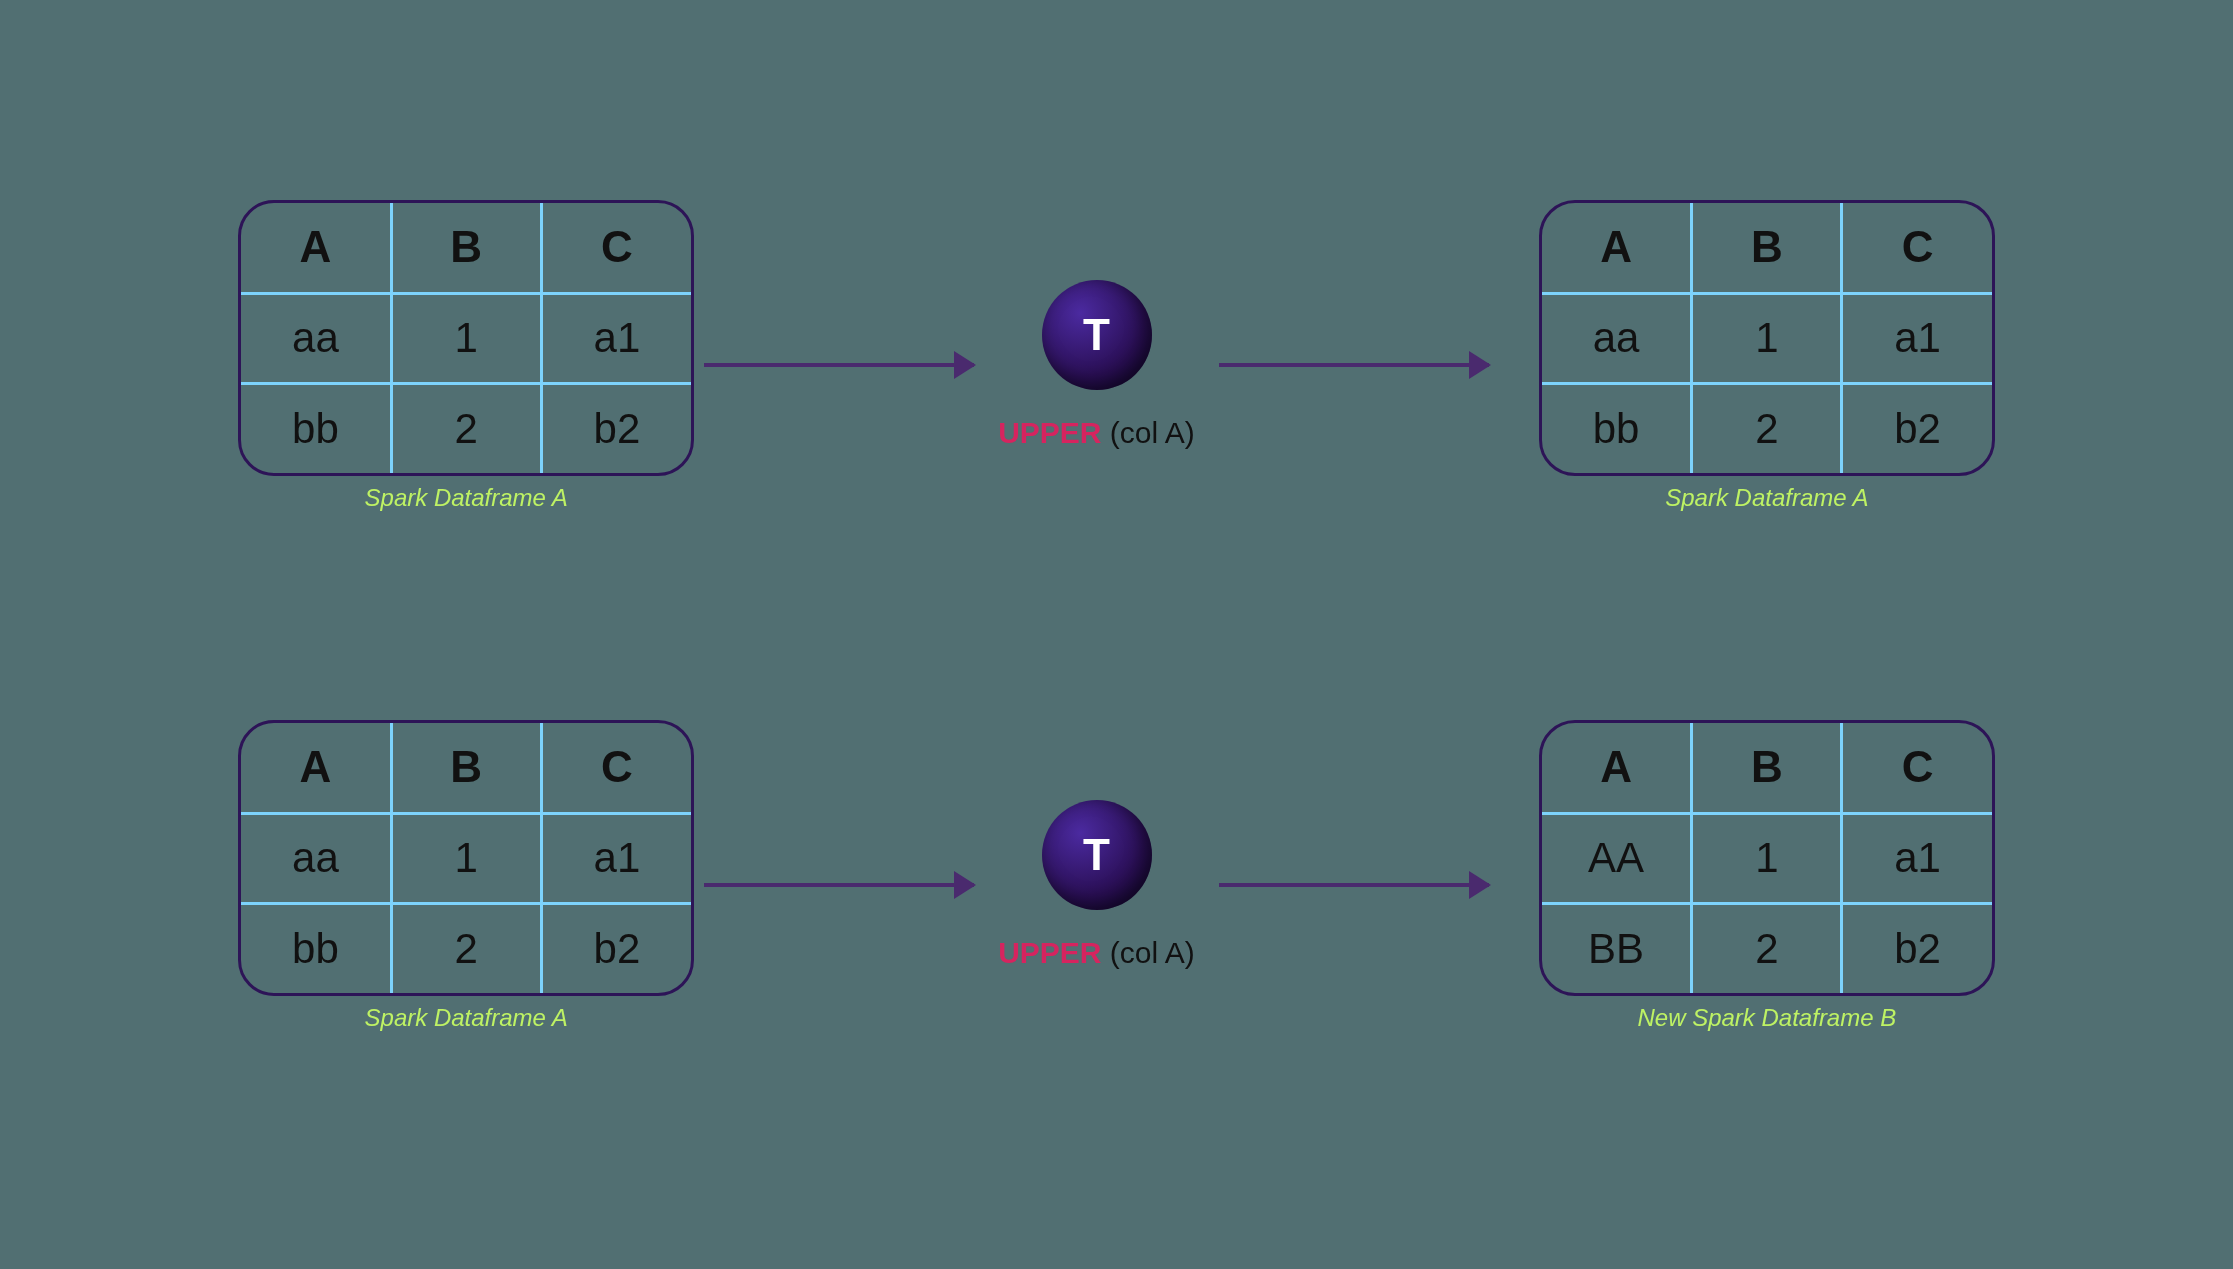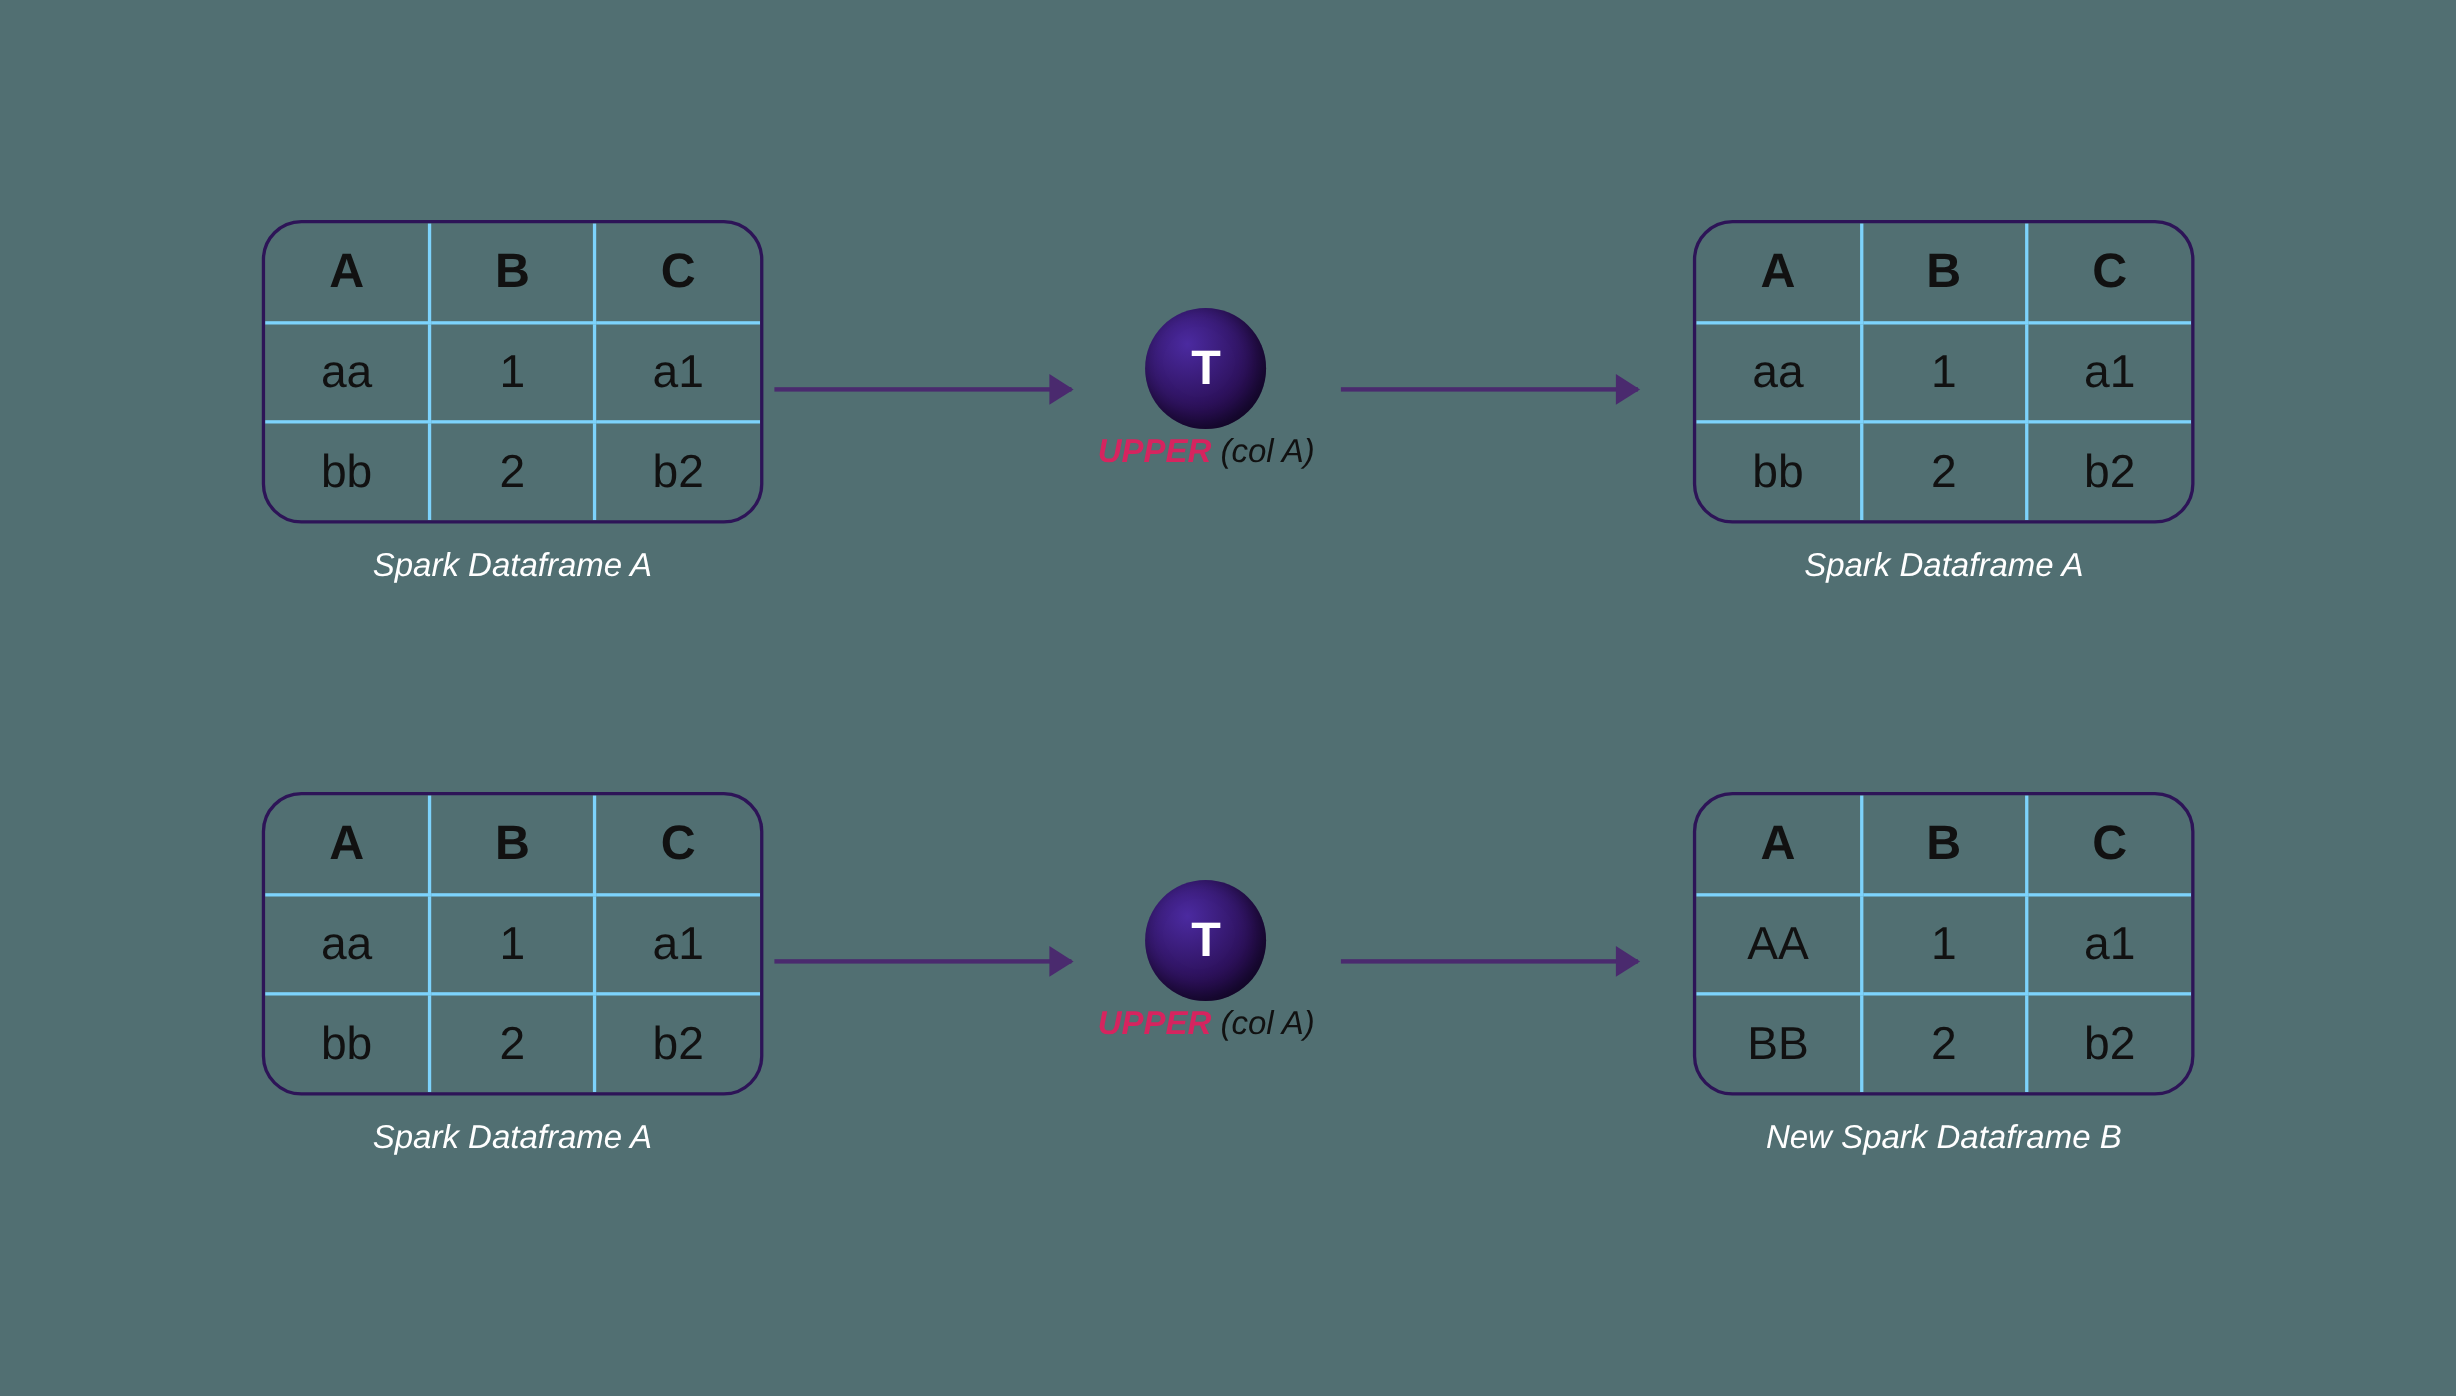--- a/index.html
+++ b/index.html
@@ -54,24 +54,24 @@
   }
   .table-wrap table.df { border: none; }
   .table-wrap table.df th:first-child,
   .table-wrap table.df td:first-child { border-left: none; }
   .table-wrap table.df th:last-child,
   .table-wrap table.df td:last-child { border-right: none; }
   .table-wrap table.df tr:first-child th { border-top: none; }
   .table-wrap table.df tr:last-child td { border-bottom: none; }
 
   .caption {
-    margin-top: 22px;
+    margin-top: 8px;
     font-style: italic;
-    color: #ffffff;
-    font-size: 30px;
+    color: #bef264;
+    font-size: 24px;
     font-weight: 500;
   }
 
   .flow {
     display: flex;
     align-items: center;
     margin-top: 80px;
   }
 
   .arrow {
@@ -104,23 +104,22 @@
     background: radial-gradient(circle at 35% 30%, #4b2aa0 0%, #2a0f55 60%, #140733 100%);
     color: #fff;
     font-size: 44px;
     font-weight: 700;
     display: flex;
     align-items: center;
     justify-content: center;
     box-shadow: inset -6px -6px 18px rgba(0,0,0,0.5);
   }
   .tlabel {
-    margin-top: 4px;
+    margin-top: 26px;
     font-size: 30px;
-    font-style: italic;
     color: #111;
     white-space: nowrap;
   }
   .tlabel .hot { color: #d6245f; font-weight: 600; }
 
   td.hot { color: #d6245f; }
 
   .spacer-left { width: 40px; }
 </style>
 </head>

